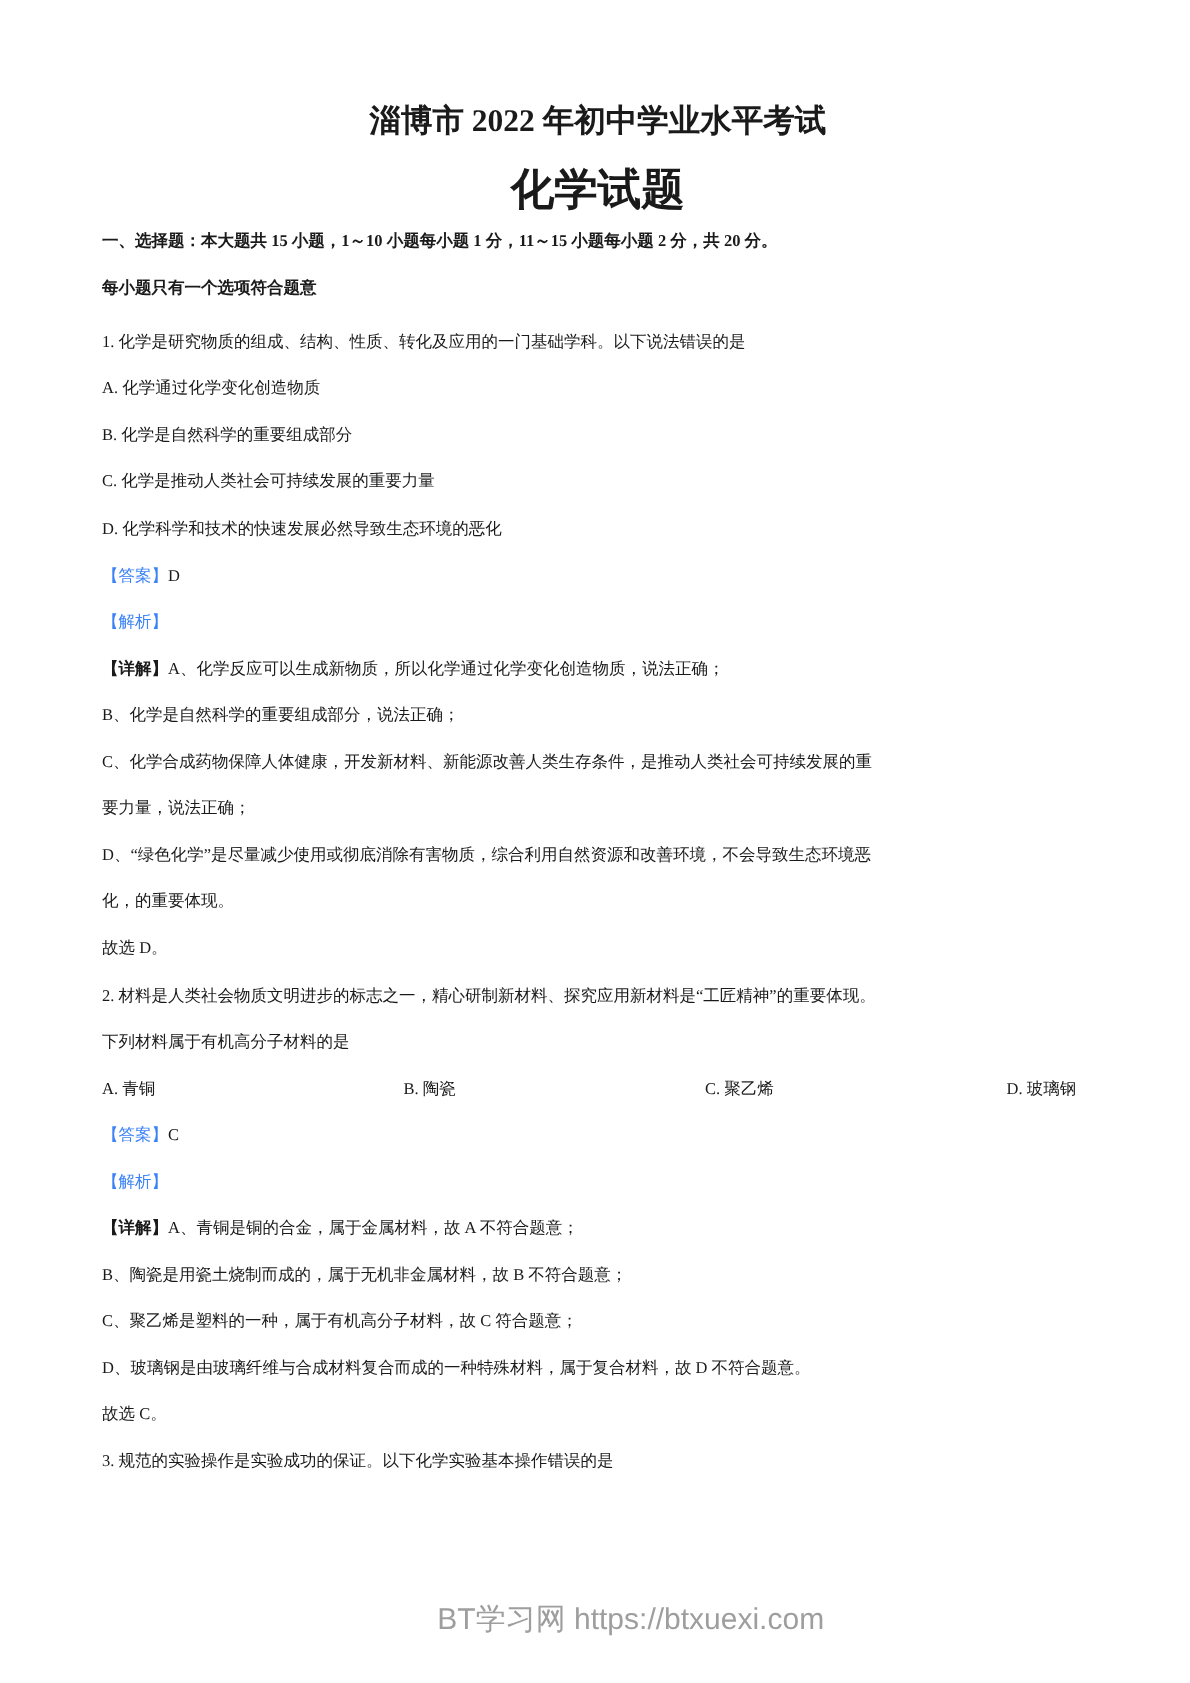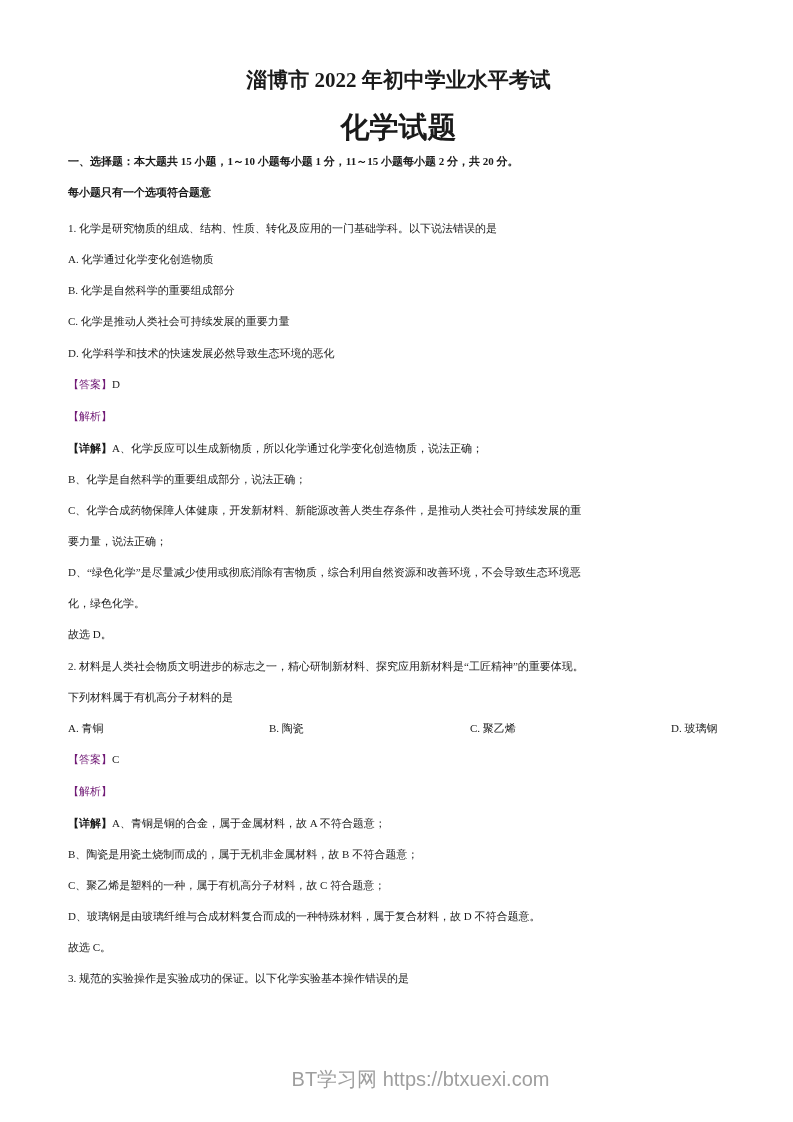--- a/index.html
+++ b/index.html
@@ -26,21 +26,21 @@
     text-align: center; line-height: 30px;
     margin: 0 0 4px 0;
   }
   .line {
     font-size: 11px;
     line-height: 31.1px;
     white-space: nowrap;
   }
   .line.bold { font-weight: bold; }
   .line.gap-top { margin-top: 5px; }
-  .seg-blue { color: #701a75; font-family: Liberation Mono, monospace; }
+  .seg-blue { color: #3b82f6; }
   .seg-bold { font-weight: bold; }
   .options-row { display: flex; gap: 36px; }
   .options-row .opt { width: 165px; flex: 0 0 auto; }
   .options-row .opt:last-child { width: auto; text-align: right; }
   .footer {
     position: absolute;
     left: 0; right: 0; top: 1066px;
     text-align: center;
     transform: translateX(24px);
     font-family: "Liberation Sans", "DejaVu Sans", sans-serif;
@@ -62,21 +62,21 @@
       <div class="line"><span>B. 化学是自然科学的重要组成部分</span></div>
       <div class="line"><span>C. 化学是推动人类社会可持续发展的重要力量</span></div>
       <div class="line"><span>D. 化学科学和技术的快速发展必然导致生态环境的恶化</span></div>
       <div class="line"><span class="seg-blue">【答案】</span><span>D</span></div>
       <div class="line"><span class="seg-blue">【解析】</span></div>
       <div class="line"><span class="seg-bold">【详解】</span><span>A、化学反应可以生成新物质，所以化学通过化学变化创造物质，说法正确；</span></div>
       <div class="line"><span>B、化学是自然科学的重要组成部分，说法正确；</span></div>
       <div class="line"><span>C、化学合成药物保障人体健康，开发新材料、新能源改善人类生存条件，是推动人类社会可持续发展的重</span></div>
       <div class="line"><span>要力量，说法正确；</span></div>
       <div class="line"><span>D、“绿色化学”是尽量减少使用或彻底消除有害物质，综合利用自然资源和改善环境，不会导致生态环境恶</span></div>
-      <div class="line"><span>化，绿色化学。</span></div>
+      <div class="line"><span>化，的重要体现。</span></div>
       <div class="line"><span>故选 D。</span></div>
       <div class="line"><span>2. 材料是人类社会物质文明进步的标志之一，精心研制新材料、探究应用新材料是“工匠精神”的重要体现。</span></div>
       <div class="line"><span>下列材料属于有机高分子材料的是</span></div>
       <div class="line options-row">
         <span class="opt">A. 青铜</span>
         <span class="opt">B. 陶瓷</span>
         <span class="opt">C. 聚乙烯</span>
         <span class="opt">D. 玻璃钢</span>
       </div>
       <div class="line"><span class="seg-blue">【答案】</span><span>C</span></div>

